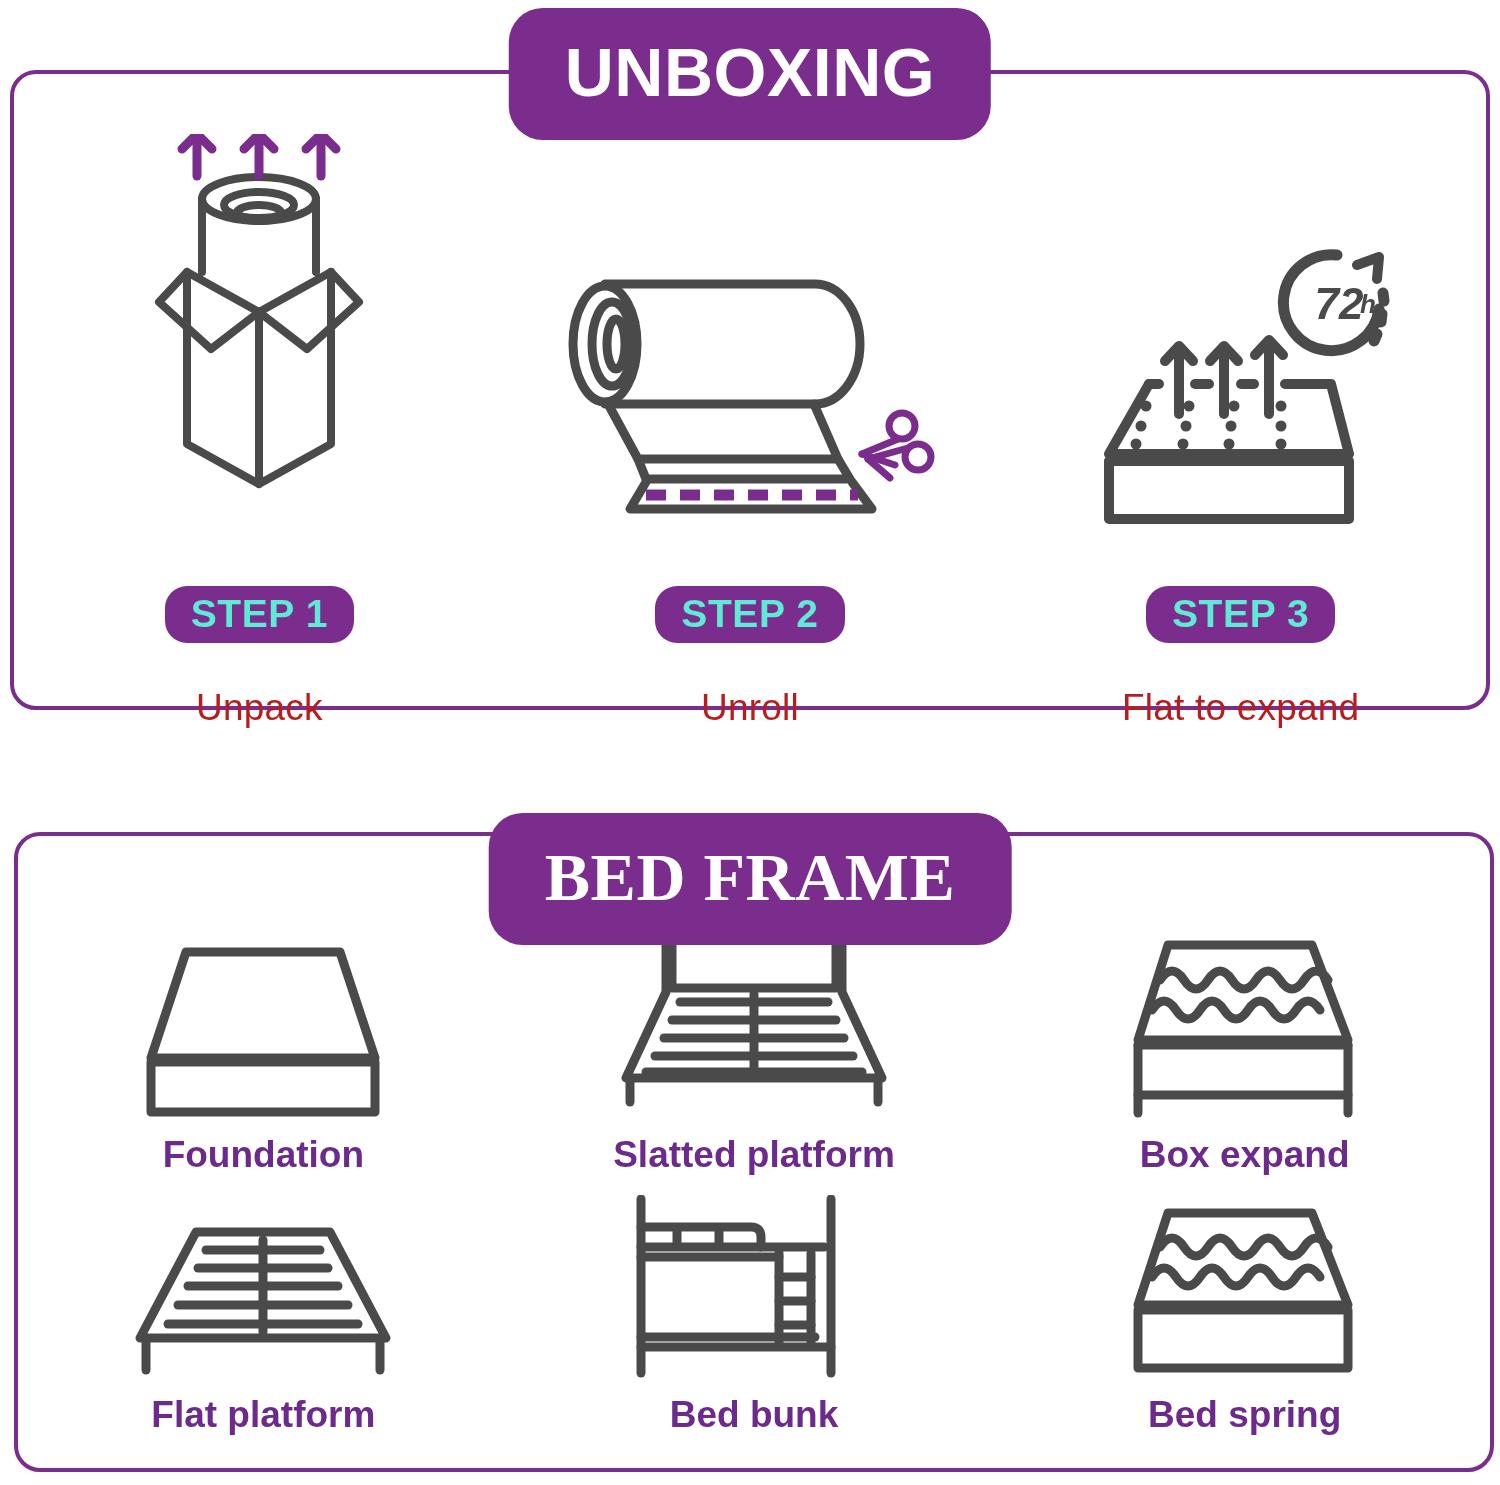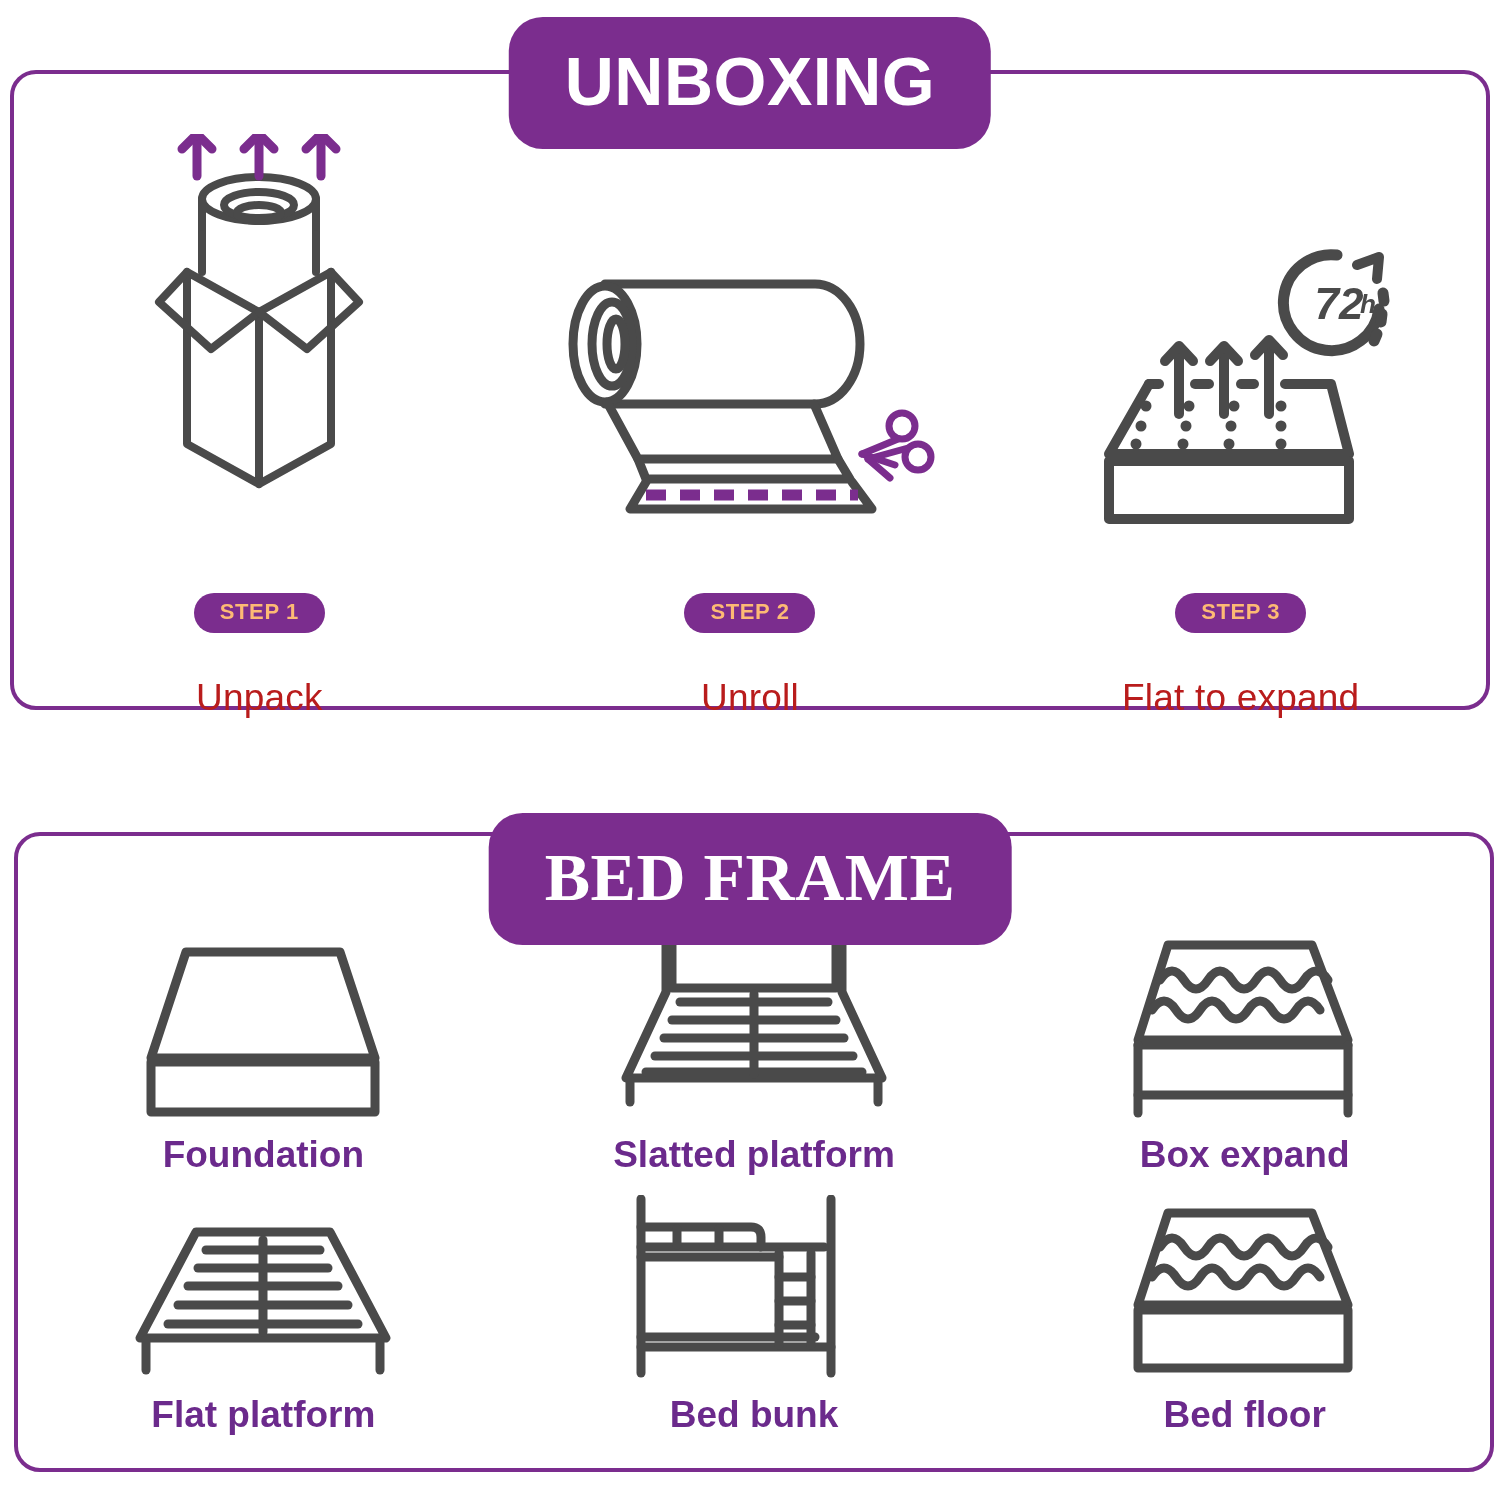--- a/index.html
+++ b/index.html
@@ -47,21 +47,21 @@
     border-radius: 34px;
     font-size: 68px;
     font-weight: bold;
     letter-spacing: 0.5px;
     line-height: 1;
     padding: 30px 56px 34px 56px;
     text-align: center;
     white-space: nowrap;
     z-index: 5;
   }
-  #badge-unboxing { top: 17px; }
+  #badge-unboxing { top: 8px; }
   #badge-bedframe { top: 813px; font-family: Liberation Serif, serif; }
 
   
   .steps-row {
     position: absolute;
     left: 0;
     top: 50px;
     width: 100%;
     display: flex;
     justify-content: space-around;
@@ -74,24 +74,24 @@
     align-items: center;
     gap: 44px;
   }
   .step-art {
     height: 400px;
     display: flex;
     align-items: flex-end;
     justify-content: center;
   }
   .step-pill {
-    margin-top: 25px;
+    margin-top: 18px;
     background: #7B2D8E;
-    color: #fdba74;
-    font-size: 22px;
+    color: #5eead4;
+    font-size: 39px;
     font-weight: bold;
     letter-spacing: 0.6px;
     border-radius: 22px;
     padding: 8px 26px 10px 26px;
     line-height: 1;
   }
   .step-caption {
     color: #b91c1c;
     font-size: 37px;
     font-weight: normal;
@@ -387,21 +387,21 @@
         <div class="frame-art">
           <svg width="250" height="175" viewBox="0 0 250 175">
             <g fill="none" stroke="#4A4A4A" stroke-width="9" stroke-linejoin="round" stroke-linecap="round">
               <path d="M48 8 L192 8 L228 100 L18 100 Z"></path>
               <path d="M40 42 q12 -18 24 0 q12 18 24 0 q12 -18 24 0 q12 18 24 0 q12 -18 24 0 q12 18 24 0 q12 -18 24 0"></path>
               <path d="M32 72 q12 -18 24 0 q12 18 24 0 q12 -18 24 0 q12 18 24 0 q12 -18 24 0 q12 18 24 0 q12 -18 24 0"></path>
               <path d="M18 105 L228 105 L228 163 L18 163 Z"></path>
             </g>
           </svg>
         </div>
-        <div class="frame-caption">Bed floor</div>
+        <div class="frame-caption">Bed spring</div>
       </div>
 
     </div>
   </div>
 
   <div class="section-badge" id="badge-bedframe">BED FRAME</div>
 
 </div>
 
 </body></html>

